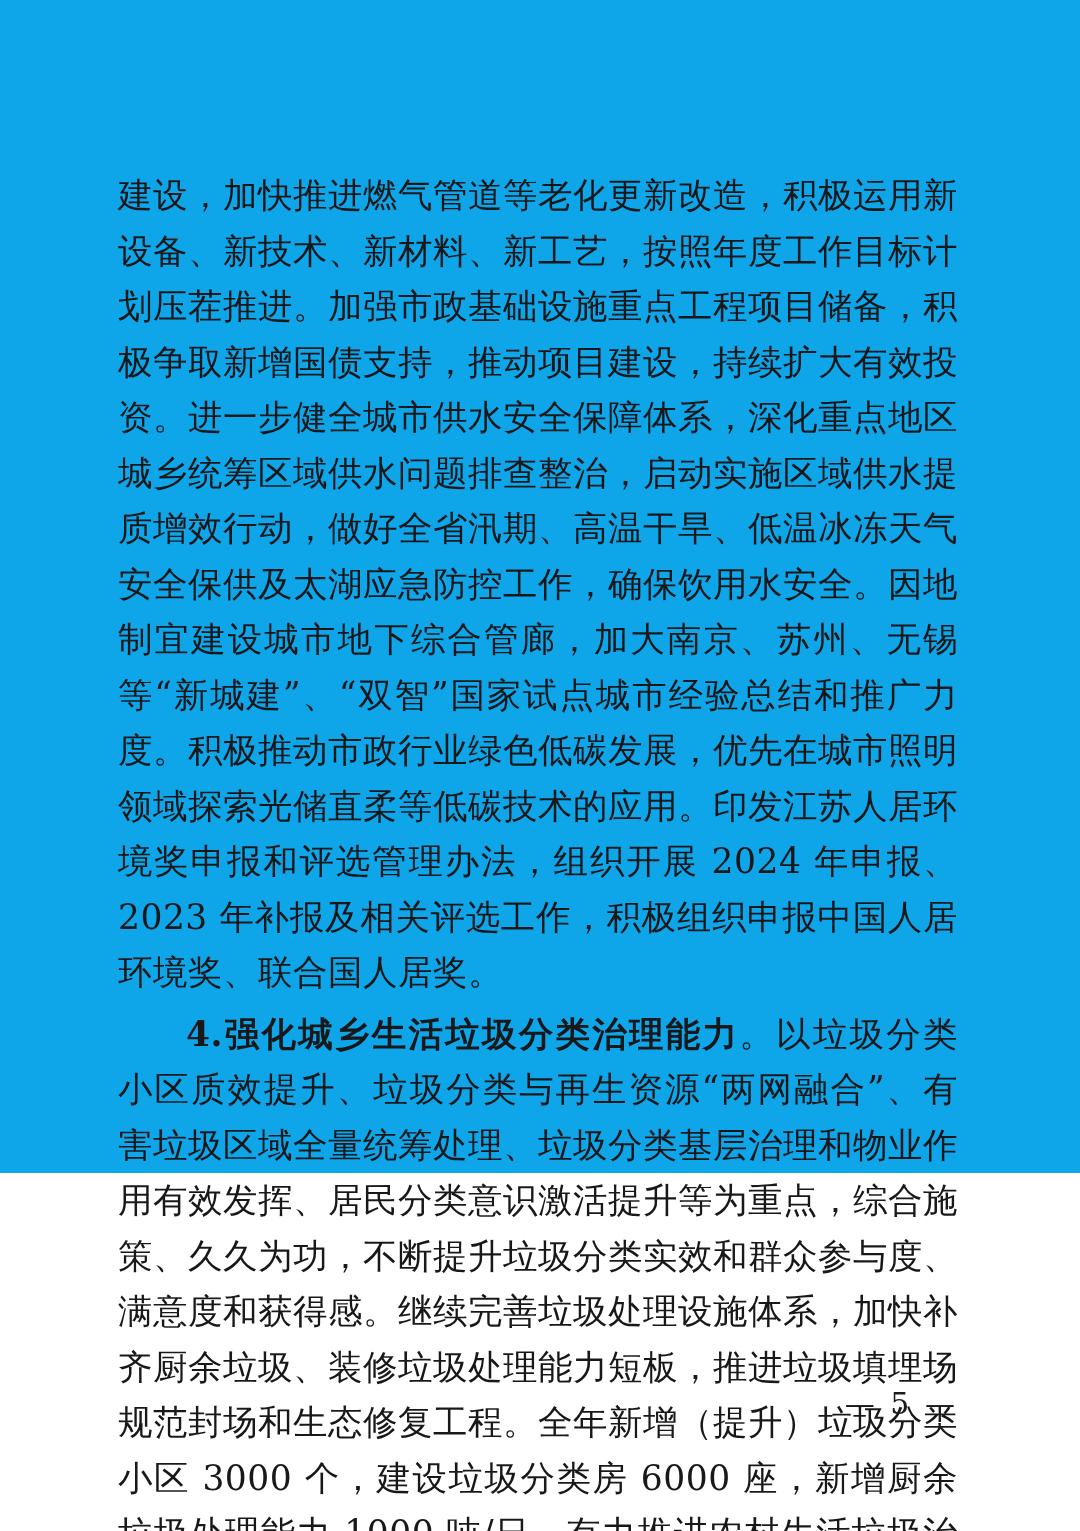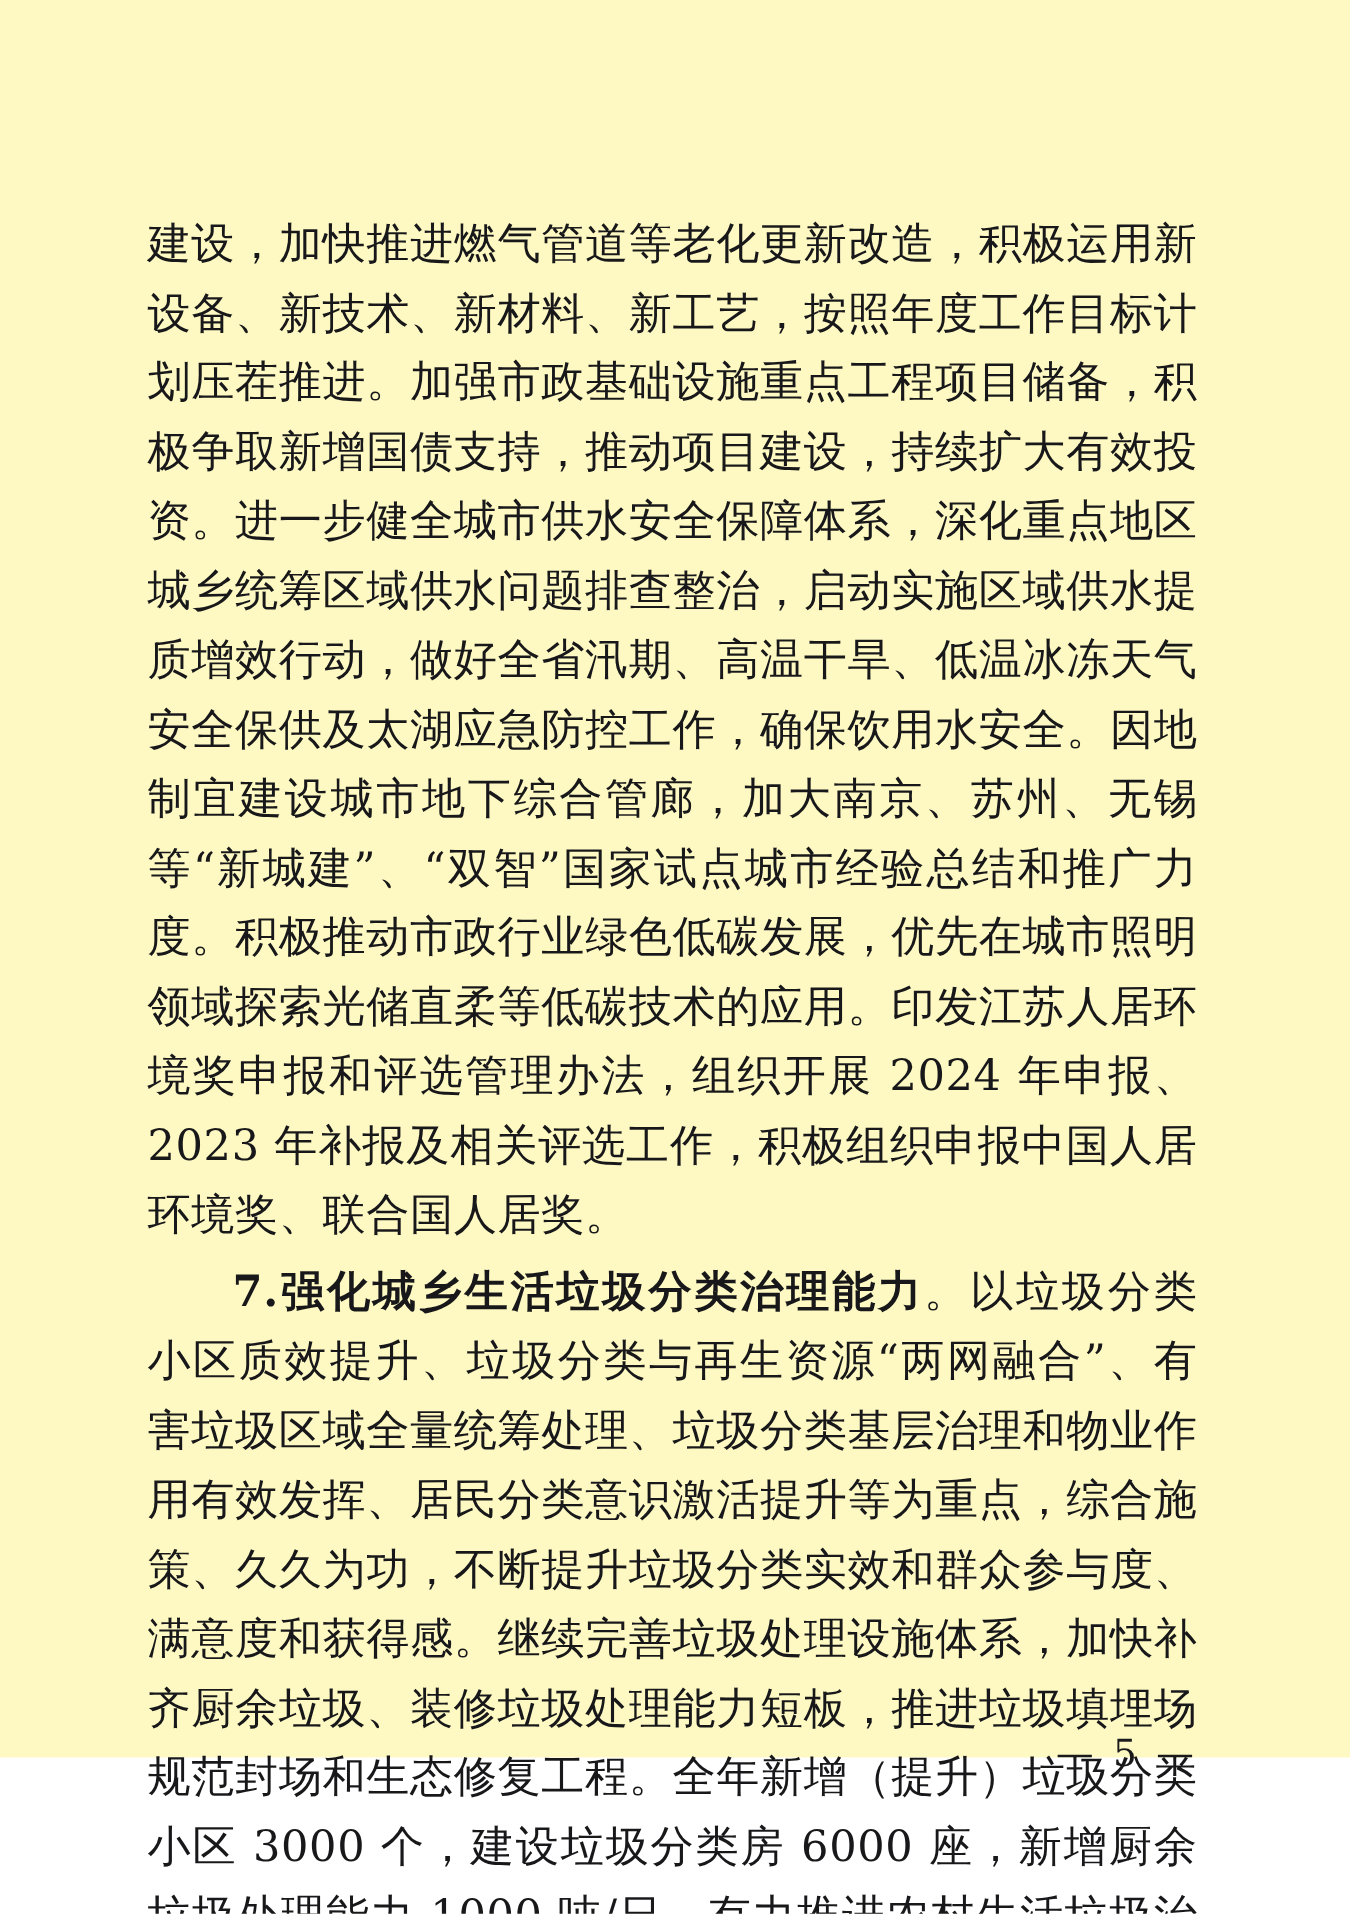--- a/index.html
+++ b/index.html
@@ -13,22 +13,22 @@
     position: relative;
     font-family: "DejaVu Serif", "Liberation Serif", serif;
     color: #1a1a1a;
     overflow: hidden;
   }
   .page {
     position: absolute;
     left: 0;
     top: 0;
     width: 1080px;
-    height: 1406px;
-    background: #fef9c3;
+    height: 1173px;
+    background: #0ea5e9;
   }
   .content {
     position: absolute;
     left: 118px;
     top: 168px;
     width: 840px;
   }
   .para {
     font-size: 34.5px;
     line-height: 55.5px;
@@ -66,20 +66,20 @@
 
 <div class="page">
 
   <div class="content">
 
     <p class="para">
       <span>建设，加快推进燃气管道等老化更新改造，积极运用新设备、新技术、新材料、新工艺，按照年度工作目标计划压茬推进。加强市政基础设施重点工程项目储备，积极争取新增国债支持，推动项目建设，持续扩大有效投资。进一步健全城市供水安全保障体系，深化重点地区城乡统筹区域供水问题排查整治，启动实施区域供水提质增效行动，做好全省汛期、高温干旱、低温冰冻天气安全保供及太湖应急防控工作，确保饮用水安全。因地制宜建设城市地下综合管廊，加大南京、苏州、无锡等“新城建”、“双智”国家试点城市经验总结和推广力度。积极推动市政行业绿色低碳发展，优先在城市照明领域探索光储直柔等低碳技术的应用。印发江苏人居环境奖申报和评选管理办法，组织开展 2024 年申报、2023 年补报及相关评选工作，积极组织申报中国人居环境奖、联合国人居奖。</span>
     </p>
 
     <p class="para indent">
-      <span class="bold-run">7.强化城乡生活垃圾分类治理能力</span><span>。以垃圾分类小区质效提升、垃圾分类与再生资源“两网融合”、有害垃圾区域全量统筹处理、垃圾分类基层治理和物业作用有效发挥、居民分类意识激活提升等为重点，综合施策、久久为功，不断提升垃圾分类实效和群众参与度、满意度和获得感。继续完善垃圾处理设施体系，加快补齐厨余垃圾、装修垃圾处理能力短板，推进垃圾填埋场规范封场和生态修复工程。全年新增（提升）垃圾分类小区 3000 个，建设垃圾分类房 6000 座，新增厨余垃圾处理能力 1000 吨/日。有力推进农村生活垃圾治理，提升农村生活垃圾收运处置体</span>
+      <span class="bold-run">4.强化城乡生活垃圾分类治理能力</span><span>。以垃圾分类小区质效提升、垃圾分类与再生资源“两网融合”、有害垃圾区域全量统筹处理、垃圾分类基层治理和物业作用有效发挥、居民分类意识激活提升等为重点，综合施策、久久为功，不断提升垃圾分类实效和群众参与度、满意度和获得感。继续完善垃圾处理设施体系，加快补齐厨余垃圾、装修垃圾处理能力短板，推进垃圾填埋场规范封场和生态修复工程。全年新增（提升）垃圾分类小区 3000 个，建设垃圾分类房 6000 座，新增厨余垃圾处理能力 1000 吨/日。有力推进农村生活垃圾治理，提升农村生活垃圾收运处置体</span>
     </p>
 
   </div>
 
   <div class="footer">— 5 —</div>
 
 </div>
 
 </body></html>

